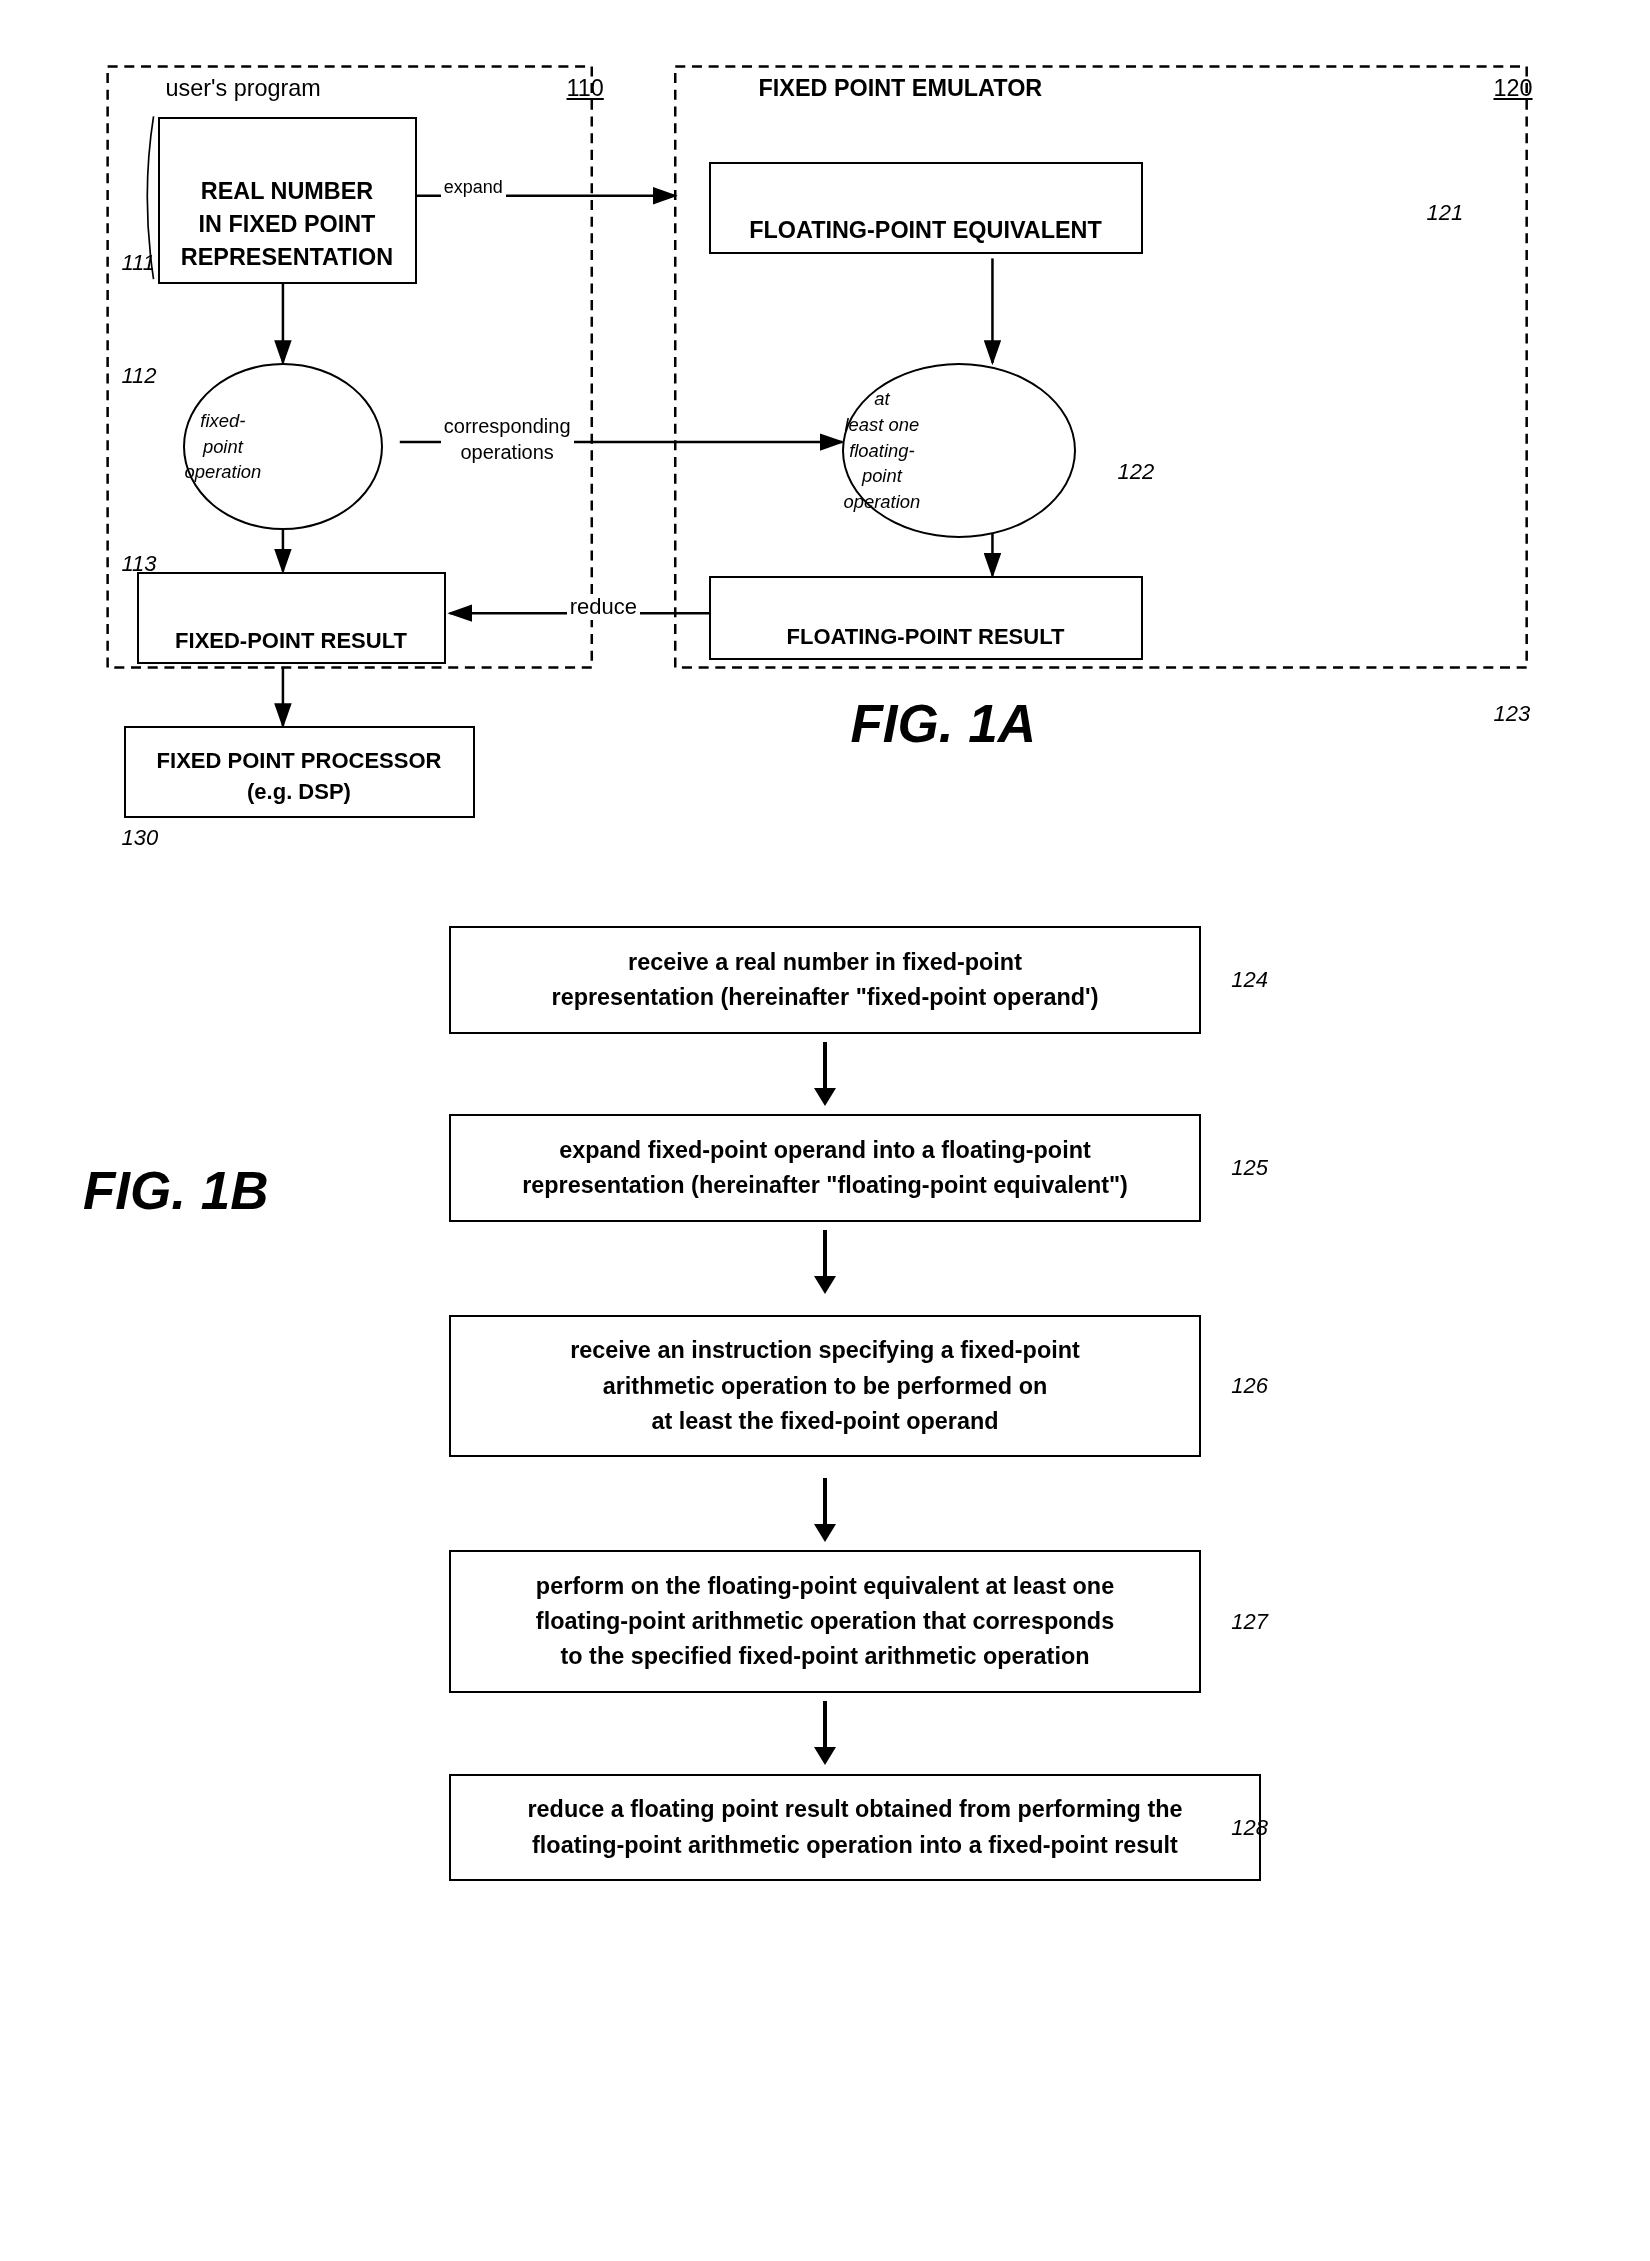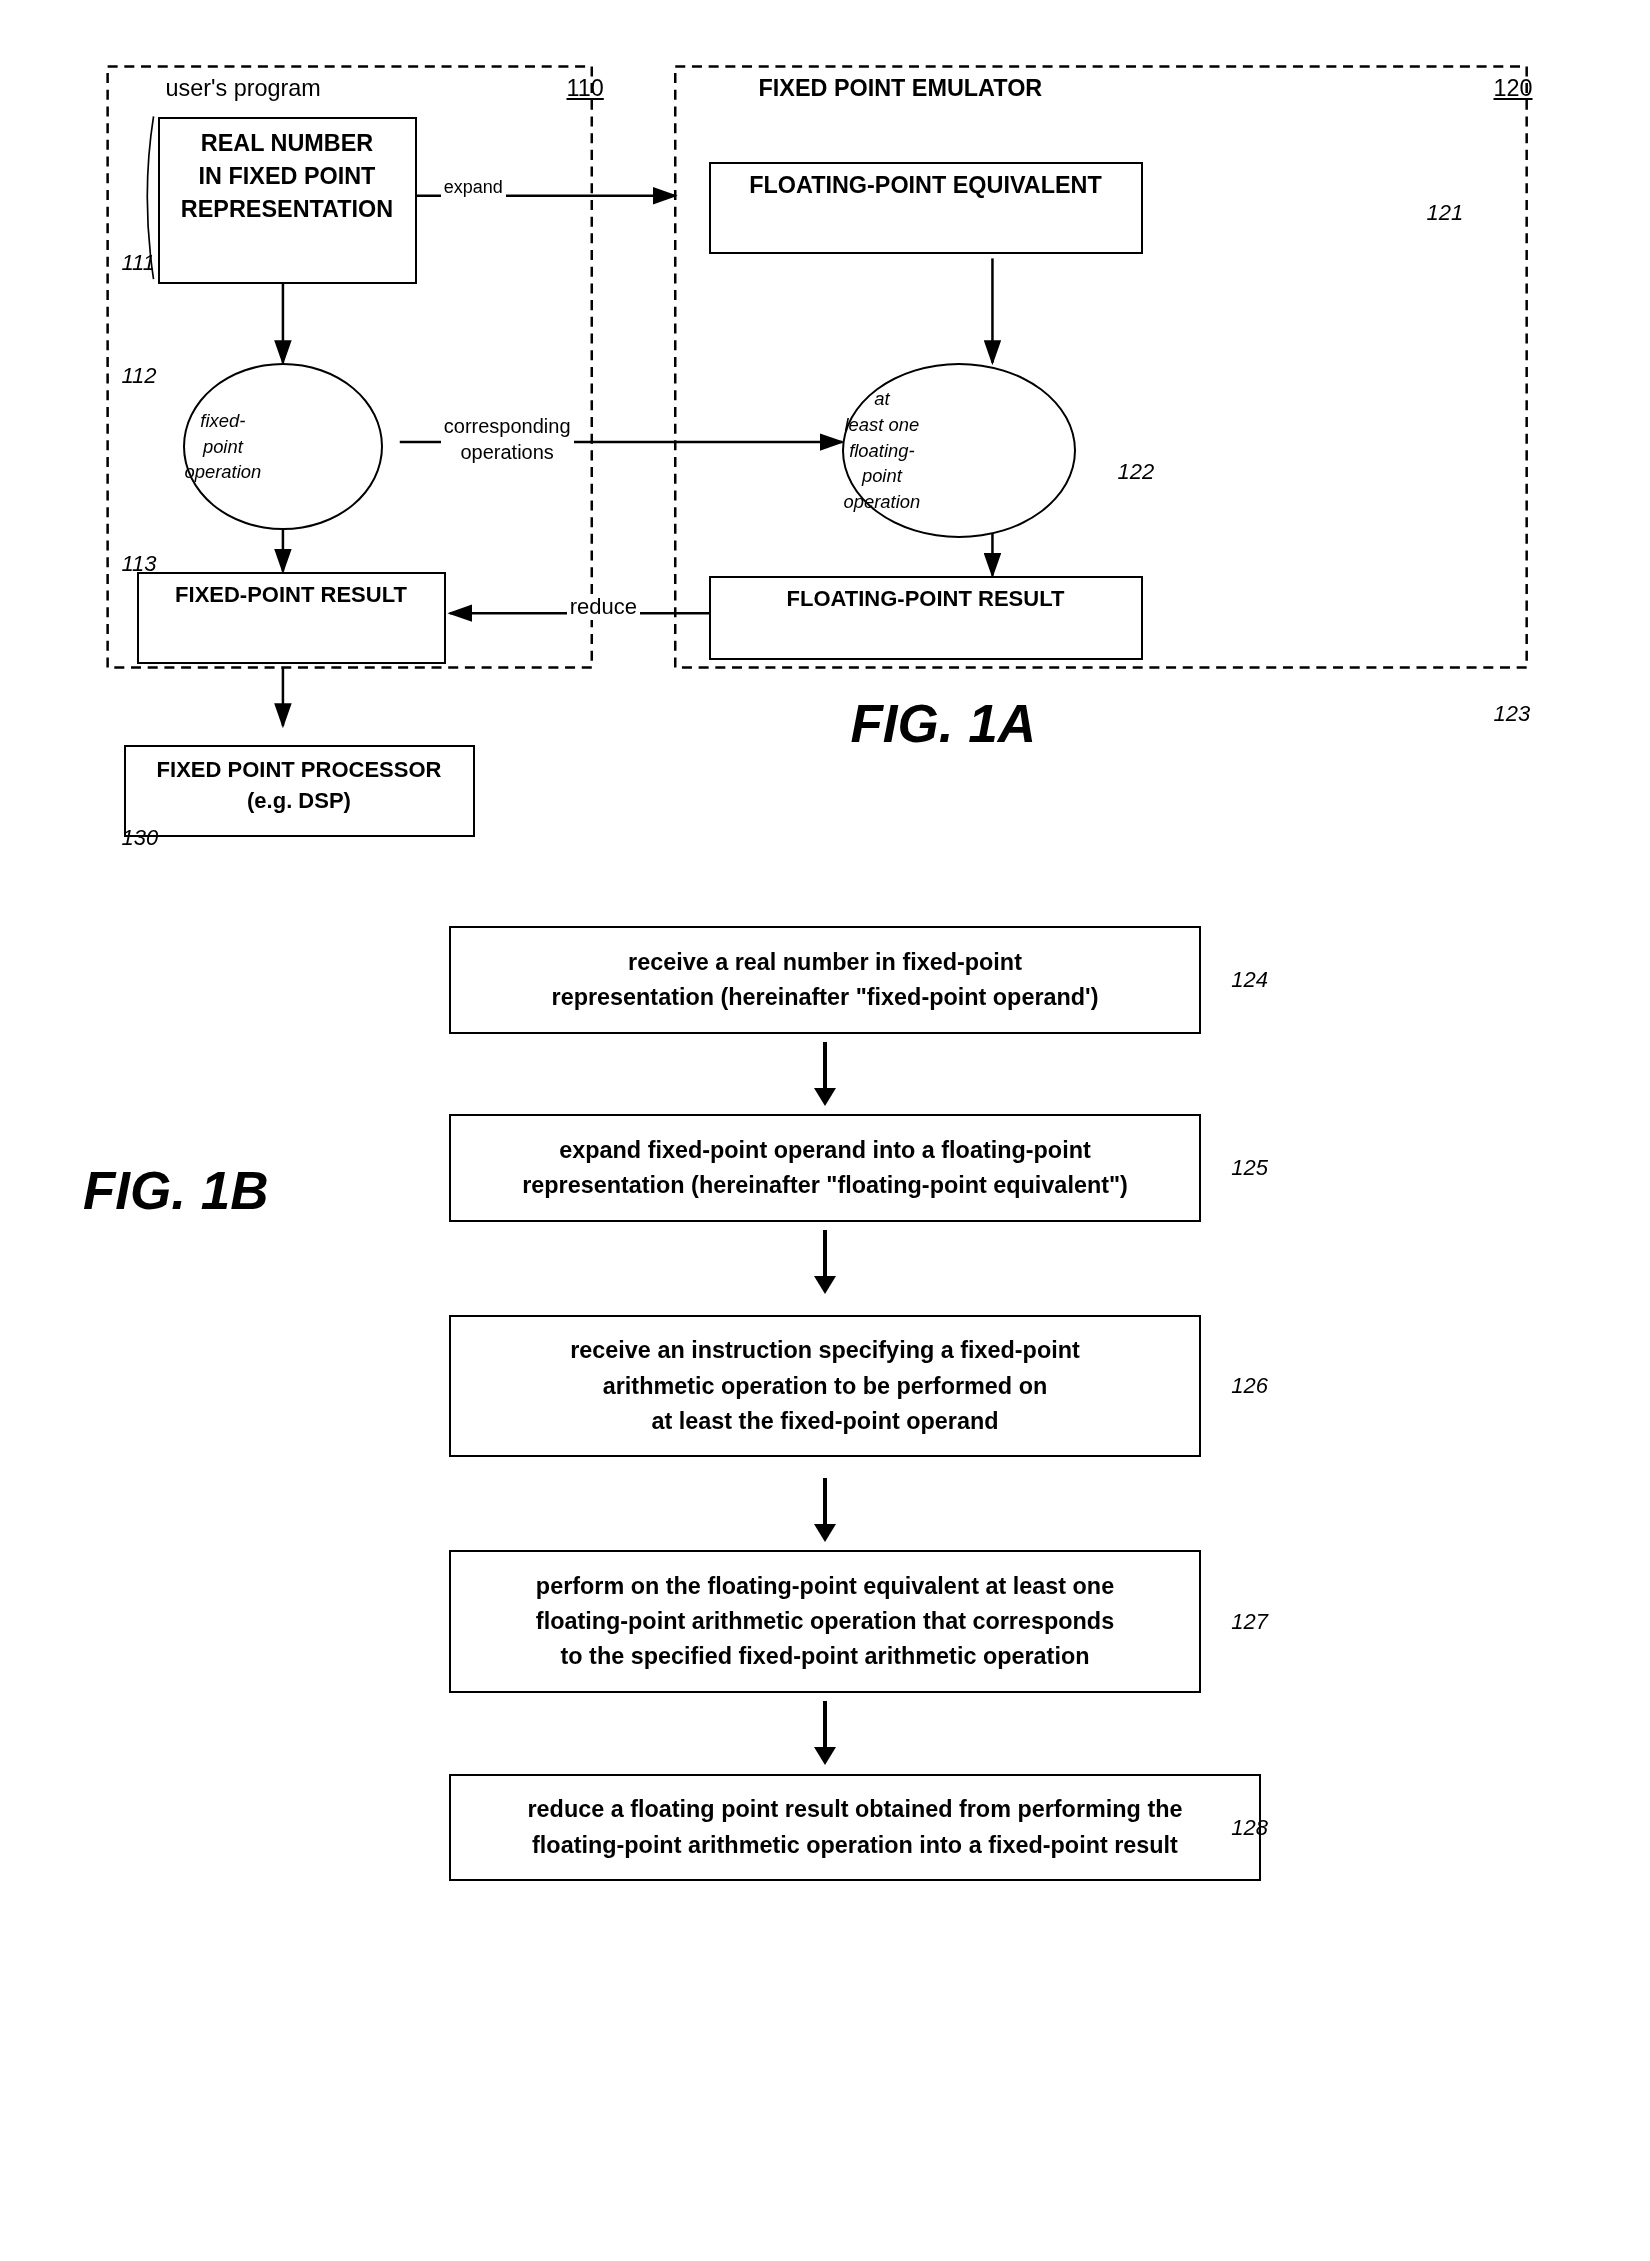--- a/index.html
+++ b/index.html
@@ -17,21 +17,21 @@
       width: 1650px;
       min-height: 2261px;
       padding: 33px;
     }
 
     
     .solid-box {
       border: 2.5px solid #000;
       background: #fff;
       display: flex;
-      align-items: flex-start;
+      align-items: flex-end;
       justify-content: center;
       text-align: center;
       font-size: 22px;
       font-weight: bold;
       padding: 8.4px 12.5px;
     }
 
     
     .circle-node {
       border: 2.5px solid #000;
@@ -204,21 +204,21 @@
     <div class="arrow-label" style="left:493px; top:561px; font-size:22px;">reduce</div>
 
     <div class="solid-box" style="position:absolute; left:635px; top:543px; width:434px; height:84px; font-size:22px;">
       <span>FLOATING-POINT RESULT</span>
     </div>
 
     <div class="fig-title" style="position:absolute; left:777px; top:660px;">FIG. 1A</div>
 
     <div class="ref-num" style="left:1420px; top:668px; font-size:22px;">123</div>
 
-    <div class="solid-box" style="position:absolute; left:50px; top:712px; width:351px; height:92px; font-size:22px; line-height:1.4;">
+    <div class="solid-box" style="position:absolute; left:50px; top:693px; width:351px; height:92px; font-size:22px; line-height:1.4;">
       <span style="white-space:pre-line;">FIXED POINT PROCESSOR
 (e.g. DSP)</span>
     </div>
 
     <div class="ref-num" style="left:48px; top:792px; font-size:22px;">130</div>
   </div>
 
   <div style="position: relative; margin-top: 100px; padding-bottom: 67px;">
 
     <div class="fig1b-label" style="position:absolute; left:50px; top:234px;">FIG. 1B</div>

